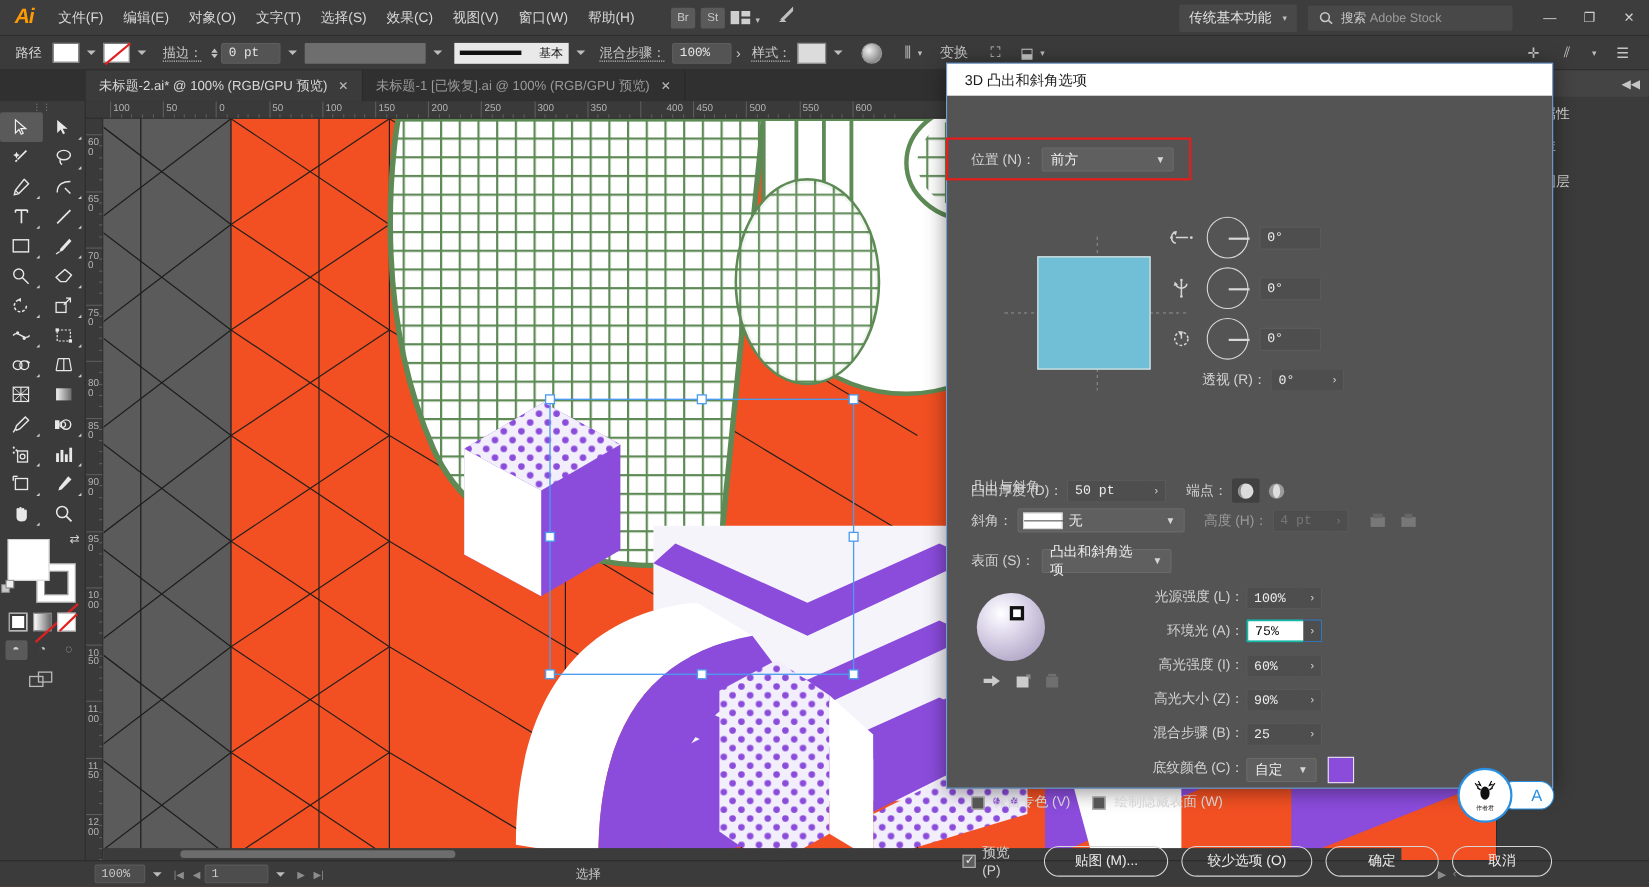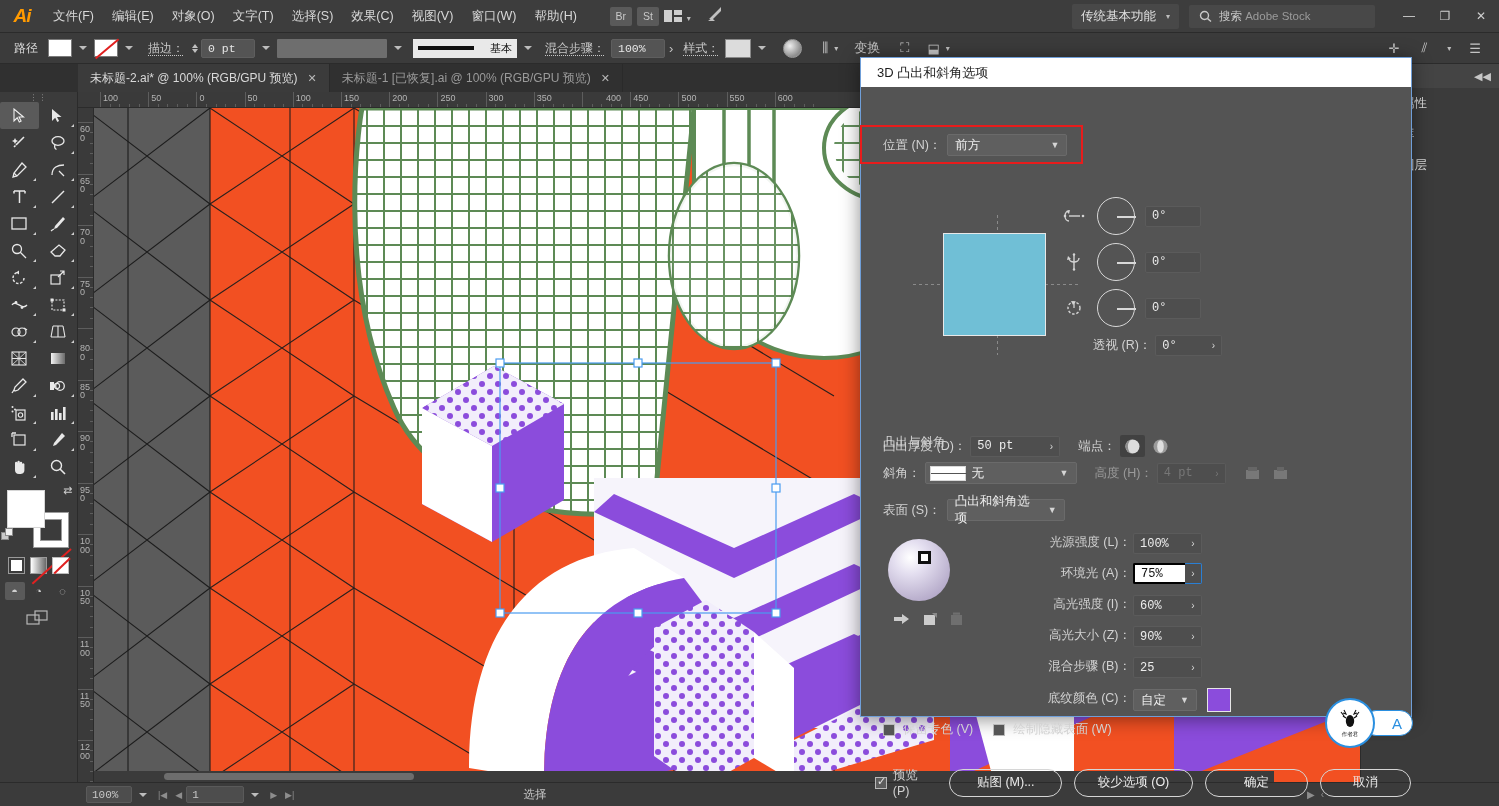--- a/index.html
+++ b/index.html
@@ -162,21 +162,21 @@
 
   .row{ display:flex; align-items:center; }
   .lbl{ color:#d2d2d2; }
   .lbl.dim{ color:#9a9a9a; }
   .select{ background:#5f5f5f; border:1px solid #6a6a6a; border-radius:2px; height:22px;
     display:flex; align-items:center; justify-content:space-between; padding:0 7px; color:#ececec; }
   .select .cv{ font-size:9px; color:#d5d5d5; margin-left:10px; }
   .tfield{ background:#4e4e4e; border:1px solid #5b5b5b; border-radius:2px; height:21px;
     display:flex; align-items:center; padding:0 6px; color:#ececec;
     font-family:"Liberation Mono", monospace; font-size:12px; }
-  .tfield.focus{ background:#fff; color:#111; border:2px solid #000000; }
+  .tfield.focus{ background:#fff; color:#111; border:2px solid #14b8a6; }
   .arrowbtn{ width:17px; height:21px; background:#4e4e4e; border:1px solid #5b5b5b; border-left:none;
     border-radius:0 2px 2px 0; display:flex; align-items:center; justify-content:center;
     color:#d8d8d8; font-size:10px; }
   .arrowbtn.on{ background:#4e4e4e; border-color:#2a7fd4; }
 
   .cube{ position:absolute; left:52px; top:128px; width:168px; height:140px; }
   .cube-face{ position:absolute; left:30px; top:18px; width:103px; height:103px;
     background:#70bfd6; border:1px solid #e8e8e8; }
   .cube-ax{ position:absolute; left:0; top:69px; width:168px; height:1px;
     background:repeating-linear-gradient(90deg,#8a8a8a 0 3px, transparent 3px 6px); }

